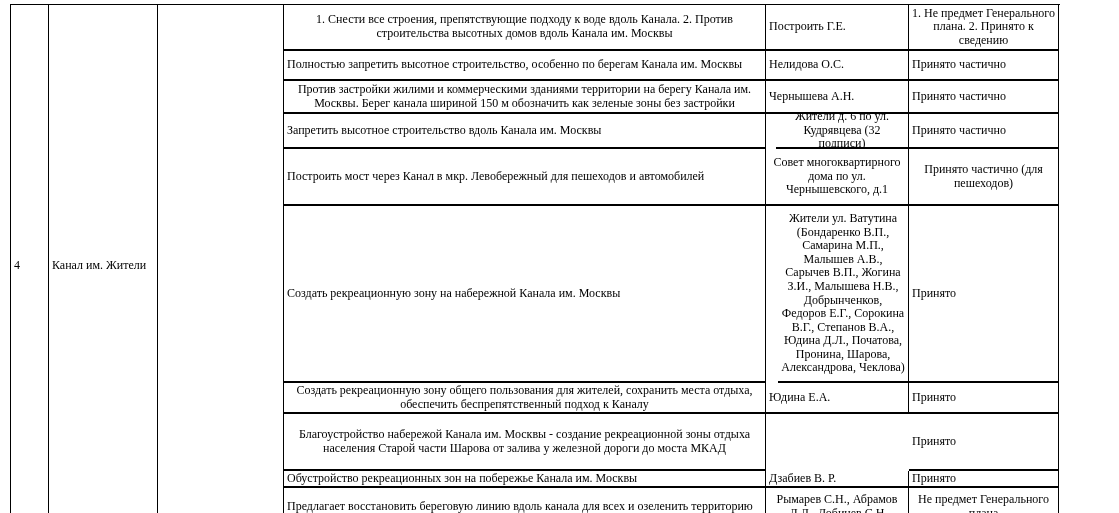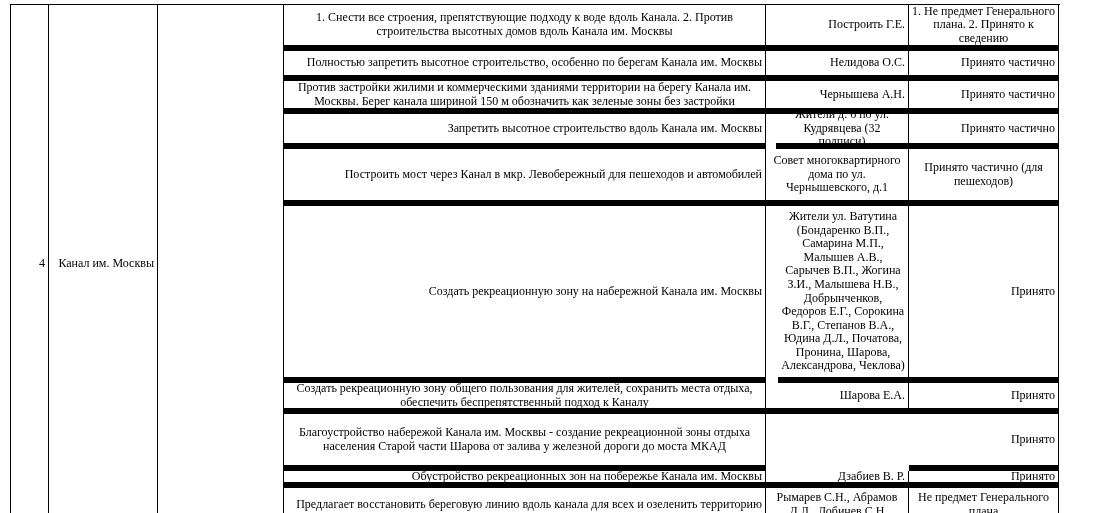--- a/index.html
+++ b/index.html
@@ -28,24 +28,24 @@
   }
   .grid {
     display: grid;
     grid-template-columns: 38px 109px 126px 482px 143px 150px;
     grid-template-rows: 46px 30px 33px 35px 57px 177px 31px 57px 17px 40px;
     width: 1048px;
   }
   .cell {
     box-sizing: border-box;
     border-right: 1px solid #000;
-    border-bottom: 6px solid #000000;
+    border-bottom: 2px solid #000000;
     display: flex;
     align-items: center;
-    justify-content: flex-end;
+    justify-content: flex-start;
     text-align: center;
     font-size: 12px;
     line-height: 1.13;
     padding: 1px 3px;
     overflow: hidden;
   }
   .merged {
     grid-row: 1 / -1;
   }
   .col1 { grid-column: 1; }
@@ -58,21 +58,21 @@
 </head>
 <body>
 
 <div class="page">
   <div class="table-clip">
     <div class="grid">
       <div class="cell merged col1">
         <span>4</span>
       </div>
       <div class="cell merged col2">
-        <span>Канал им. Москвы</span>
+        <span>Канал им. Жители</span>
       </div>
       <div class="cell merged col3">
         <span></span>
       </div>
 
     <div class="cell proposal" style="grid-row: 1;">
           <span>1. Снести все строения, препятствующие подходу к воде вдоль Канала. 2. Против строительства высотных домов вдоль Канала им. Москвы</span>
         </div>
         <div class="cell author" style="grid-row: 1;">
           <span>Построить Г.Е.</span>
@@ -122,21 +122,21 @@
         <div class="cell author" style="grid-row: 6; margin-left: 12px;">
           <span>Жители ул. Ватутина (Бондаренко В.П., Самарина М.П., Малышев А.В., Сарычев В.П., Жогина З.И., Малышева Н.В., Добрынченков, Федоров Е.Г., Сорокина В.Г., Степанов В.А., Юдина Д.Л., Початова, Пронина, Шарова, Александрова, Чеклова)</span>
         </div>
         <div class="cell decision" style="grid-row: 6;">
           <span>Принято</span>
         </div>
         <div class="cell proposal" style="grid-row: 7;">
           <span>Создать рекреационную зону общего пользования для жителей, сохранить места отдыха, обеспечить беспрепятственный подход к Каналу</span>
         </div>
         <div class="cell author" style="grid-row: 7;">
-          <span>Шарова Е.А.</span>
+          <span>Юдина Е.А.</span>
         </div>
         <div class="cell decision" style="grid-row: 7;">
           <span>Принято</span>
         </div>
         <div class="cell proposal" style="grid-row: 8;">
           <span>Благоустройство набережой Канала им. Москвы - создание рекреационной зоны отдыха населения Старой части Шарова от залива у железной дороги до моста МКАД</span>
         </div>
         <div class="cell decision" style="grid-row: 8;">
           <span>Принято</span>
         </div>

